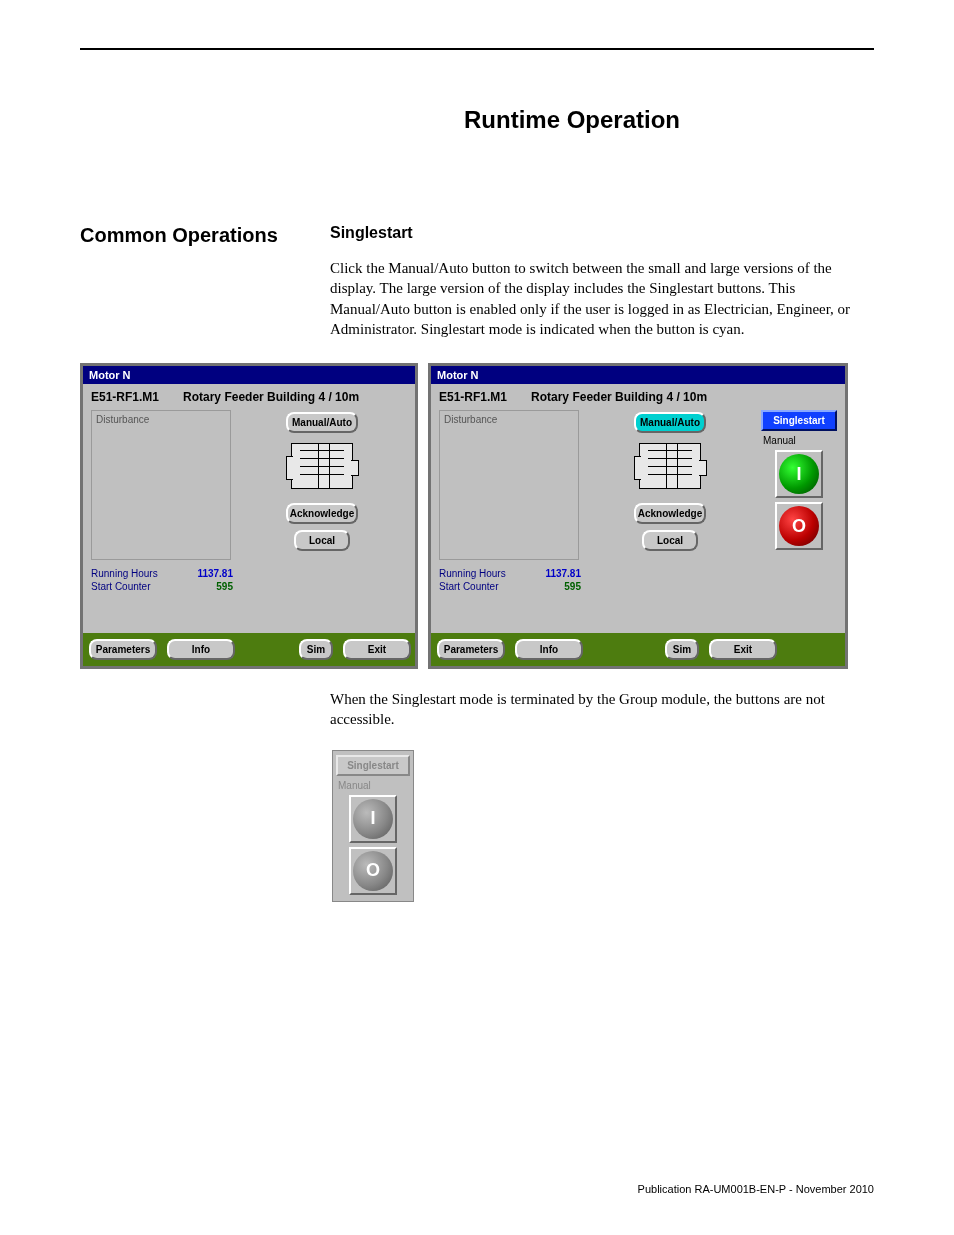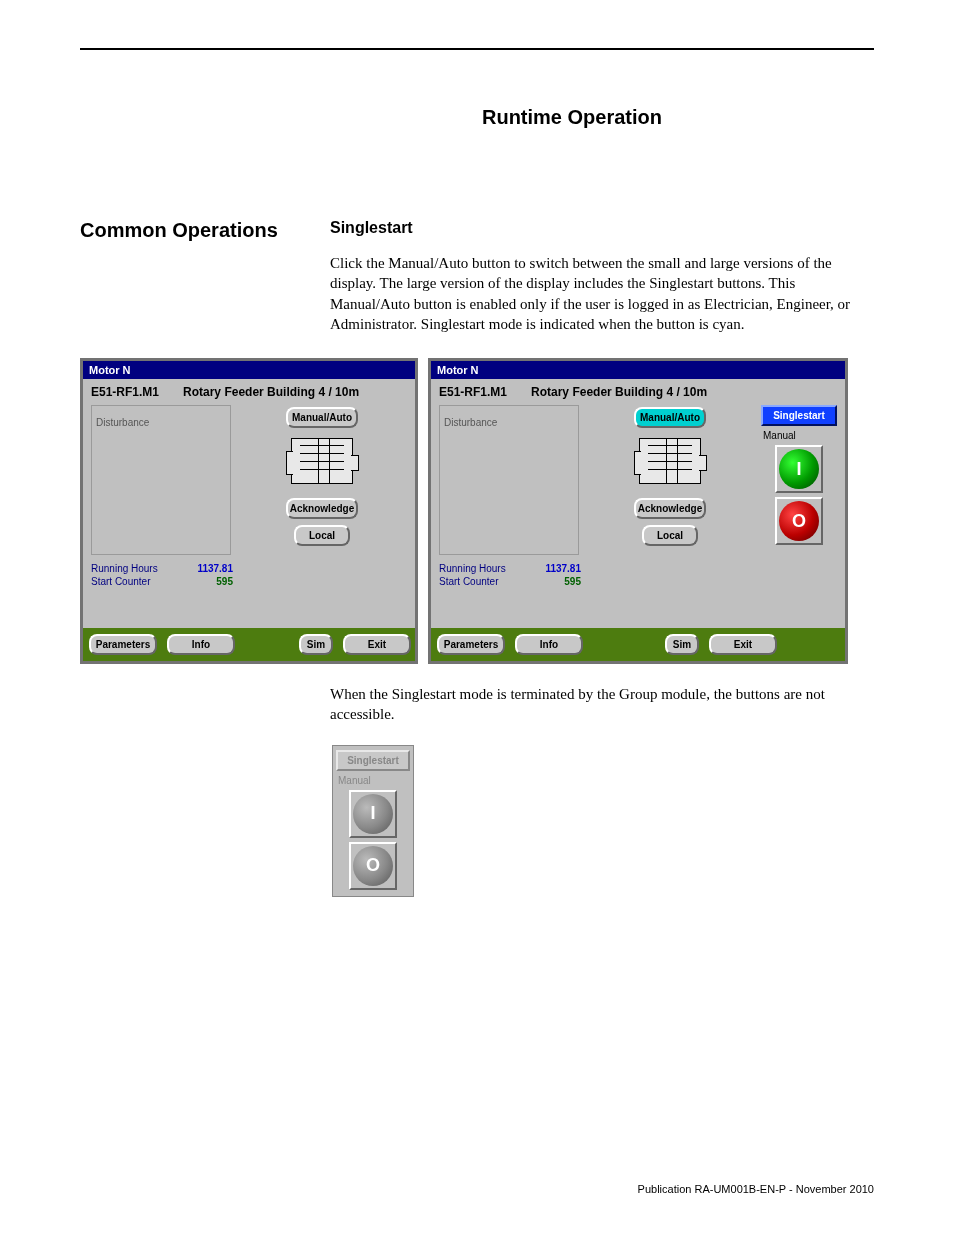--- a/index.html
+++ b/index.html
@@ -1,36 +1,36 @@
 <!DOCTYPE html>
 <html><head>
 <meta charset="utf-8">
 <style>
   * { box-sizing: border-box; margin: 0; padding: 0; }
   body { width: 954px; height: 1235px; background: #fff; font-family: Georgia, 'Times New Roman', serif; color: #000; position: relative; }
   .page { padding: 48px 80px 0 80px; }
   .chapter-hdr { text-align: right; font-family: Arial, Helvetica, sans-serif; font-style: italic; font-weight: bold; font-size: 18px; margin-bottom: 6px; }
   .chapter-hdr .num { font-size: 34px; font-style: italic; vertical-align: baseline; }
   .rule { border: none; border-top: 2px solid #000; margin-bottom: 56px; }
-  .title { font-family: Arial, Helvetica, sans-serif; font-weight: bold; font-size: 20px; text-align: center; margin-left: 190px; margin-bottom: 90px; }
+  .title { font-family: Arial, Helvetica, sans-serif; font-weight: bold; font-size: 24px; text-align: center; margin-left: 190px; margin-bottom: 90px; }
   .columns { display: flex; gap: 40px; }
   .leftcol { width: 210px; flex-shrink: 0; }
   .leftcol h2 { font-family: Arial, Helvetica, sans-serif; font-weight: bold; font-size: 20px; }
   .rightcol { flex: 1; }
   .rightcol h3 { font-family: Arial, Helvetica, sans-serif; font-weight: bold; font-size: 16px; margin-bottom: 16px; }
   .rightcol p { font-size: 15px; line-height: 1.35; margin-bottom: 14px; }
   .panels-row { display: flex; gap: 10px; margin: 10px 0 20px 0; }
   .hmi { background: #c0c0c0; border: 3px solid #737373; font-family: Arial, Helvetica, sans-serif; font-size: 11px; display: flex; flex-direction: column; }
   .hmi .titlebar { background: #000080; color: #fff; font-weight: bold; padding: 3px 6px; font-size: 11px; }
   .hmi .body { padding: 6px 8px 4px 8px; flex: 1; }
   .hmi .tagrow { display: flex; align-items: baseline; gap: 24px; margin-bottom: 6px; }
   .hmi .tag { font-weight: bold; font-size: 12px; }
   .hmi .desc { font-weight: bold; font-size: 12px; }
   .hmi .midrow { display: flex; gap: 6px; }
-  .disturb-box { border: 1px solid #9a9a9a; width: 140px; height: 150px; padding: 11px 4px; font-size: 10px; color: #555; }
+  .disturb-box { border: 1px solid #9a9a9a; width: 140px; height: 150px; padding: 3px 4px; font-size: 10px; color: #555; }
   .ctrlcol { flex: 1; display: flex; flex-direction: column; align-items: center; gap: 6px; padding-top: 2px; }
   .btn { background: #c8c8c8; border-top: 2px solid #fff; border-left: 2px solid #fff; border-right: 2px solid #666; border-bottom: 2px solid #666; font-family: Arial, Helvetica, sans-serif; font-weight: bold; font-size: 10px; padding: 3px 0; text-align: center; min-width: 72px; border-radius: 8px; }
   .btn.cyan { background: #00d0d0; }
   .motor-icon { width: 62px; height: 46px; border: 1px solid #000; background: #e8e8e8; position: relative; margin: 4px 0 8px 0; }
   .motor-icon::before { content: ""; position: absolute; left: -6px; top: 12px; width: 6px; height: 22px; background: #e8e8e8; border: 1px solid #000; border-right: none; }
   .motor-icon::after { content: ""; position: absolute; right: -7px; top: 16px; width: 7px; height: 14px; background: #e8e8e8; border: 1px solid #000; border-left: none; }
   .motor-icon .bars { position: absolute; inset: 6px 8px 6px 8px; background: repeating-linear-gradient(to bottom, #000 0 1px, transparent 1px 8px); }
   .motor-icon .mid { position: absolute; top: 0; bottom: 0; left: 26px; width: 12px; border-left: 1px solid #000; border-right: 1px solid #000; }
   .statsrow { display: flex; gap: 6px; margin-top: 8px; }
   .statlabels { font-weight: normal; color: #000080; font-size: 10px; line-height: 1.25; width: 86px; }

